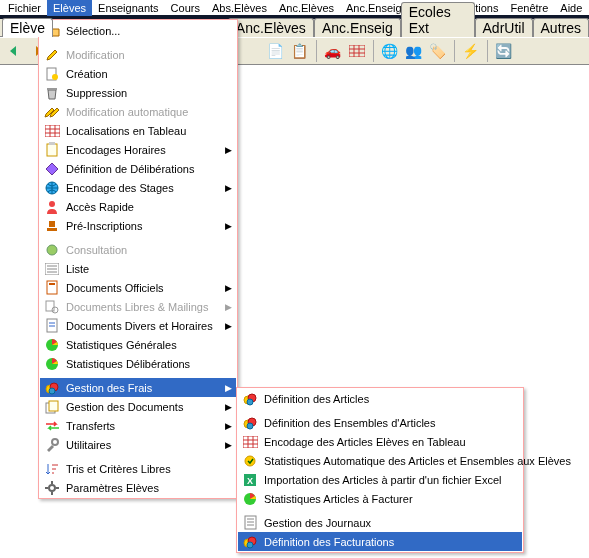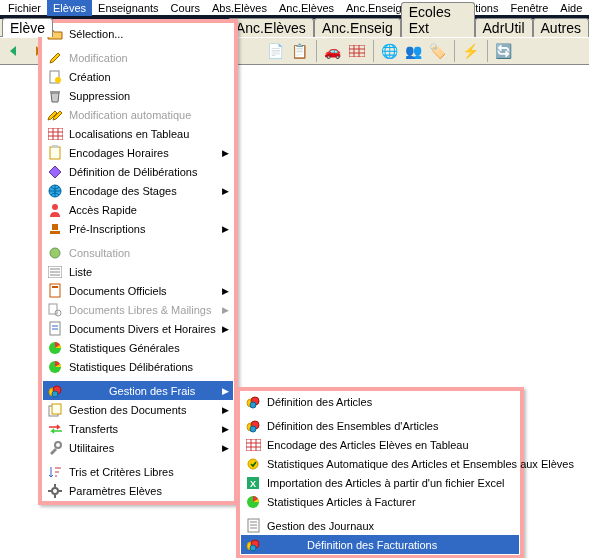--- a/index.html
+++ b/index.html
@@ -81,21 +81,21 @@
   }
   .content {
     position: relative;
     background: #fff;
     height: calc(100% - 65px);
   }
   
   .menu {
     position: absolute;
     background: #fff;
-    border: 4px solid #fca5a5;
+    border: 1px solid #fca5a5;
     box-shadow: 2px 2px 3px rgba(0,0,0,0.25);
     padding: 1px;
     min-width: 196px;
   }
   .menu-eleves {
     left: 38px;
     top: 19px;
     width: 200px;
   }
   .menu-sub {
@@ -111,21 +111,20 @@
     position: relative;
     cursor: default;
     color: #000;
   }
   .menu-item.disabled {
     color: #a0a0a0;
   }
   .menu-item.highlight {
     background: #316ac5;
     color: #fff;
-    gap: 40px;
   }
   .menu-icon {
     width: 18px;
     height: 16px;
     display: flex;
     align-items: center;
     justify-content: center;
     margin-right: 5px;
     font-size: 13px;
     flex-shrink: 0;

